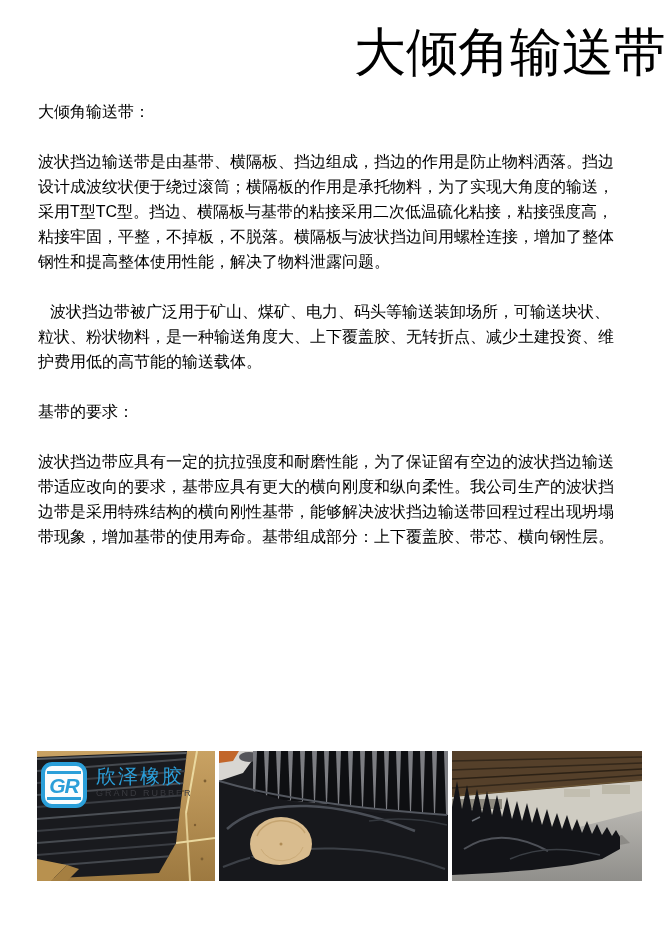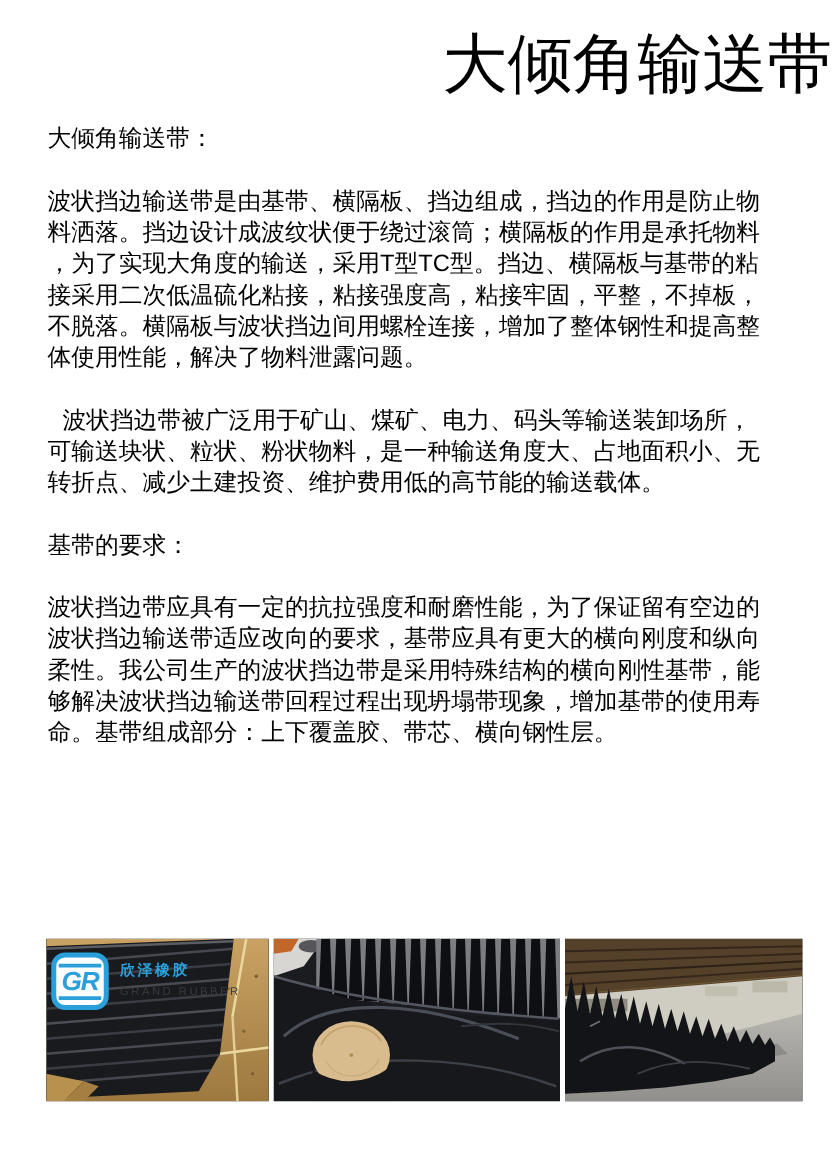--- a/index.html
+++ b/index.html
@@ -9,21 +9,21 @@
     font-family:"Liberation Sans","DejaVu Sans",sans-serif;
   }
   .title {
     margin:0; padding-top:22px; height:60px;
     font-size:52px; line-height:60px; font-weight:400;
     text-align:right; white-space:nowrap;
   }
   .content {
     position:absolute; left:0; top:99px; width:666px; height:648px;
     padding:0 50px 0 38px; box-sizing:border-box; overflow:hidden;
-    font-size:19px; line-height:25px;
+    font-size:16px; line-height:25px;
   }
   .content p { margin:0 0 25px 0; word-break:break-all; line-break:anywhere; }
   .content p.indent { text-indent:12px; }
   .gallery {
     position:absolute; left:37px; top:751px; height:130px;
     display:flex; gap:4px;
   }
   .photo { position:relative; margin:0; height:130px; overflow:hidden; background:#222; }
   .photo svg { display:block; width:100%; height:100%; }
   .photo.p1 { width:178px; }
@@ -34,34 +34,34 @@
     width:46px; height:46px; box-sizing:border-box;
     background:#fbfdfe; border:4px solid #2b9fd9; border-radius:11px;
     display:flex; align-items:center; justify-content:center; flex:none;
   }
   .brand-badge span {
     font-size:21px; font-weight:bold; font-style:italic; color:#2b9fd9;
     line-height:1; letter-spacing:-1px;
     border-top:3px solid #2b9fd9; border-bottom:3px solid #2b9fd9; padding:1px 2px;
   }
   .brand-text { margin-left:9px; padding-top:3px; white-space:nowrap; }
-  .brand-cn { font-size:12px; line-height:22px; font-weight:bold; color:#2b9fd9; letter-spacing:2px; }
+  .brand-cn { font-size:20px; line-height:22px; font-weight:normal; color:#2b9fd9; letter-spacing:2px; }
   .brand-en { margin-top:1px; font-size:9px; line-height:10px; font-weight:normal; color:#3a3b40; letter-spacing:2px; }
 </style>
 </head>
 <body>
 
 <div class="page">
 
   <h1 class="title">大倾角输送带</h1>
 
   <div class="content">
     <p>大倾角输送带：</p>
     <p>波状挡边输送带是由基带、横隔板、挡边组成，挡边的作用是防止物料洒落。挡边设计成波纹状便于绕过滚筒；横隔板的作用是承托物料，为了实现大角度的输送，采用T型TC型。挡边、横隔板与基带的粘接采用二次低温硫化粘接，粘接强度高，粘接牢固，平整，不掉板，不脱落。横隔板与波状挡边间用螺栓连接，增加了整体钢性和提高整体使用性能，解决了物料泄露问题。</p>
-    <p class="indent">波状挡边带被广泛用于矿山、煤矿、电力、码头等输送装卸场所，可输送块状、粒状、粉状物料，是一种输送角度大、占地面积小、无转折点、减少土建投资、维护费用低的高节能的输送载体。</p>
+    <p class="indent">波状挡边带被广泛用于矿山、煤矿、电力、码头等输送装卸场所，可输送块状、粒状、粉状物料，是一种输送角度大、上下覆盖胶、无转折点、减少土建投资、维护费用低的高节能的输送载体。</p>
     <p>基带的要求：</p>
     <p>波状挡边带应具有一定的抗拉强度和耐磨性能，为了保证留有空边的波状挡边输送带适应改向的要求，基带应具有更大的横向刚度和纵向柔性。我公司生产的波状挡边带是采用特殊结构的横向刚性基带，能够解决波状挡边输送带回程过程出现坍塌带现象，增加基带的使用寿命。基带组成部分：上下覆盖胶、带芯、横向钢性层。</p>
   </div>
 
   <div class="gallery">
 
     <figure class="photo p1">
       <svg viewBox="0 0 178 130" preserveAspectRatio="none">
         <defs>
           <linearGradient id="wood1" x1="0" y1="0" x2="0" y2="1">

